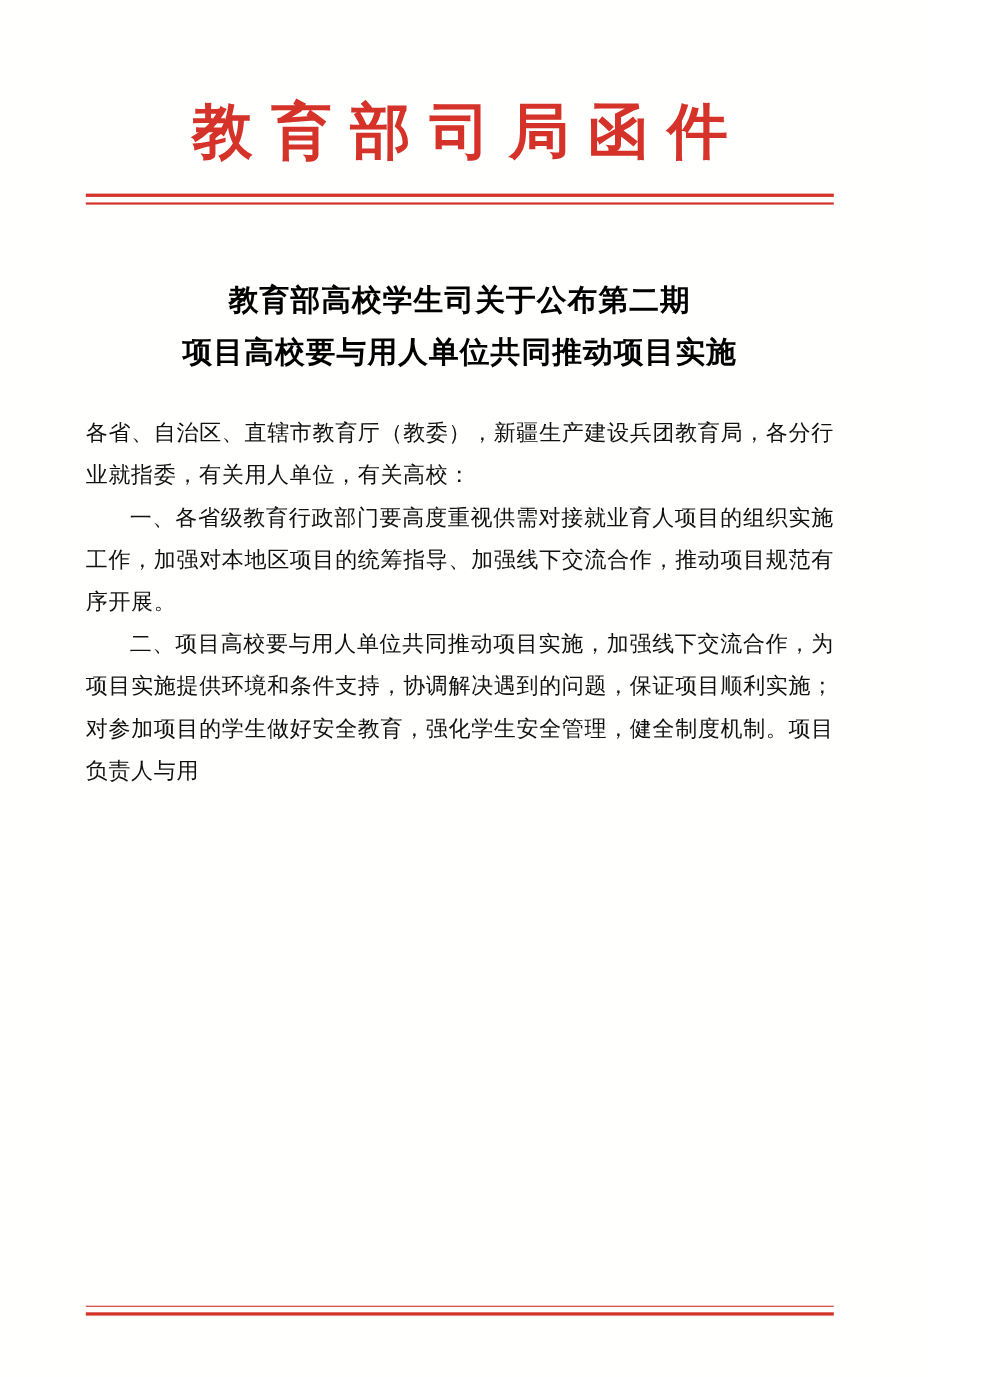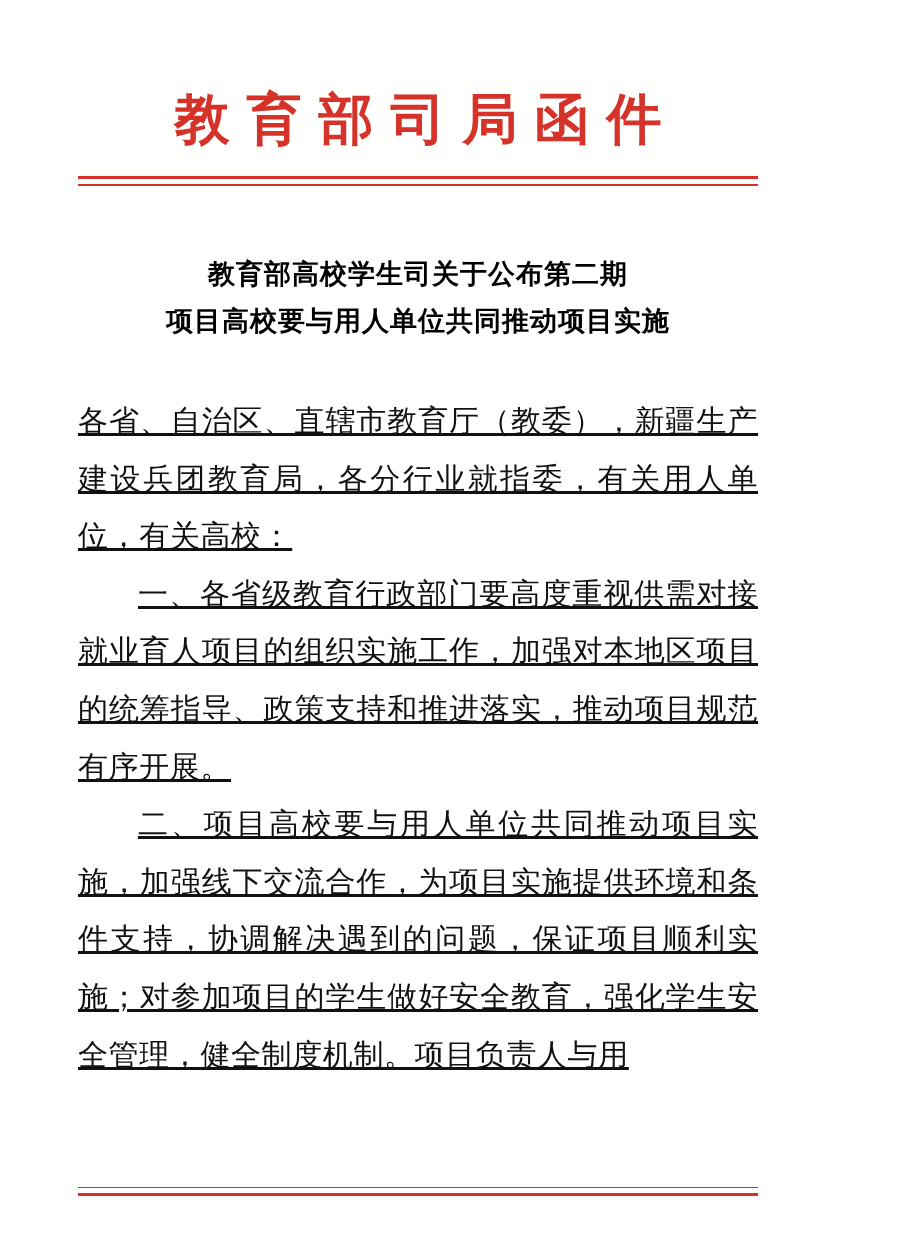--- a/index.html
+++ b/index.html
@@ -77,27 +77,26 @@
     letter-spacing: 1px;
     color: #000;
   }
   .doc-title .line {
     display: block;
     white-space: nowrap;
   }
 
   
   .body-text {
-    margin-top: 48px;
-    font-size: 30px;
+    margin-top: 30px;
+    font-size: 20px;
     line-height: 1.92;
     color: #111;
     letter-spacing: 0.6px;
     text-align: justify;
-    text-decoration: underline;
   }
   .body-text p {
     margin: 0;
   }
   .body-text p.indent {
     text-indent: 2em;
   }
 
   
   .footer-rules {
@@ -127,21 +126,21 @@
   </div>
 
 
   <div class="doc-title">
     <span class="line">教育部高校学生司关于公布第二期</span>
     <span class="line">项目高校要与用人单位共同推动项目实施</span>
   </div>
 
   <div class="body-text">
     <p>各省、自治区、直辖市教育厅（教委），新疆生产建设兵团教育局，各分行业就指委，有关用人单位，有关高校：</p>
-    <p class="indent">一、各省级教育行政部门要高度重视供需对接就业育人项目的组织实施工作，加强对本地区项目的统筹指导、政策支持和推进落实，推动项目规范有序开展。</p>
+    <p class="indent">一、各省级教育行政部门要高度重视供需对接就业育人项目的组织实施工作，加强对本地区项目的统筹指导、加强线下交流合作，推动项目规范有序开展。</p>
     <p class="indent">二、项目高校要与用人单位共同推动项目实施，加强线下交流合作，为项目实施提供环境和条件支持，协调解决遇到的问题，保证项目顺利实施；对参加项目的学生做好安全教育，强化学生安全管理，健全制度机制。项目负责人与用</p>
   </div>
 
   <div class="footer-rules">
     <div class="rule-thin"></div>
     <div class="rule-thick"></div>
   </div>
 
 </div>
 

